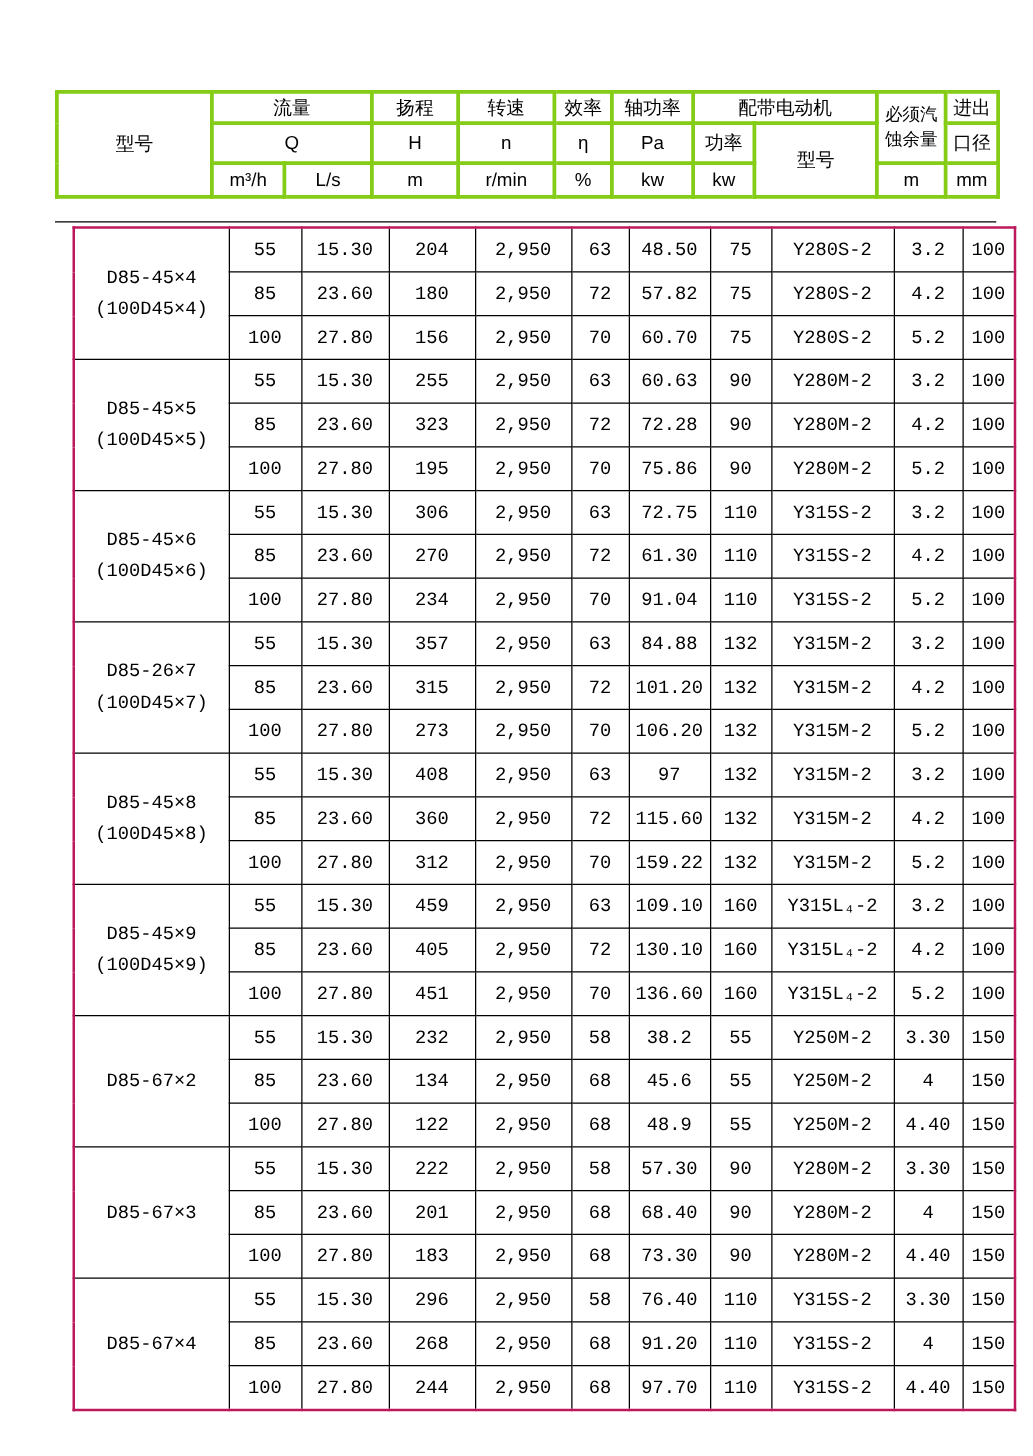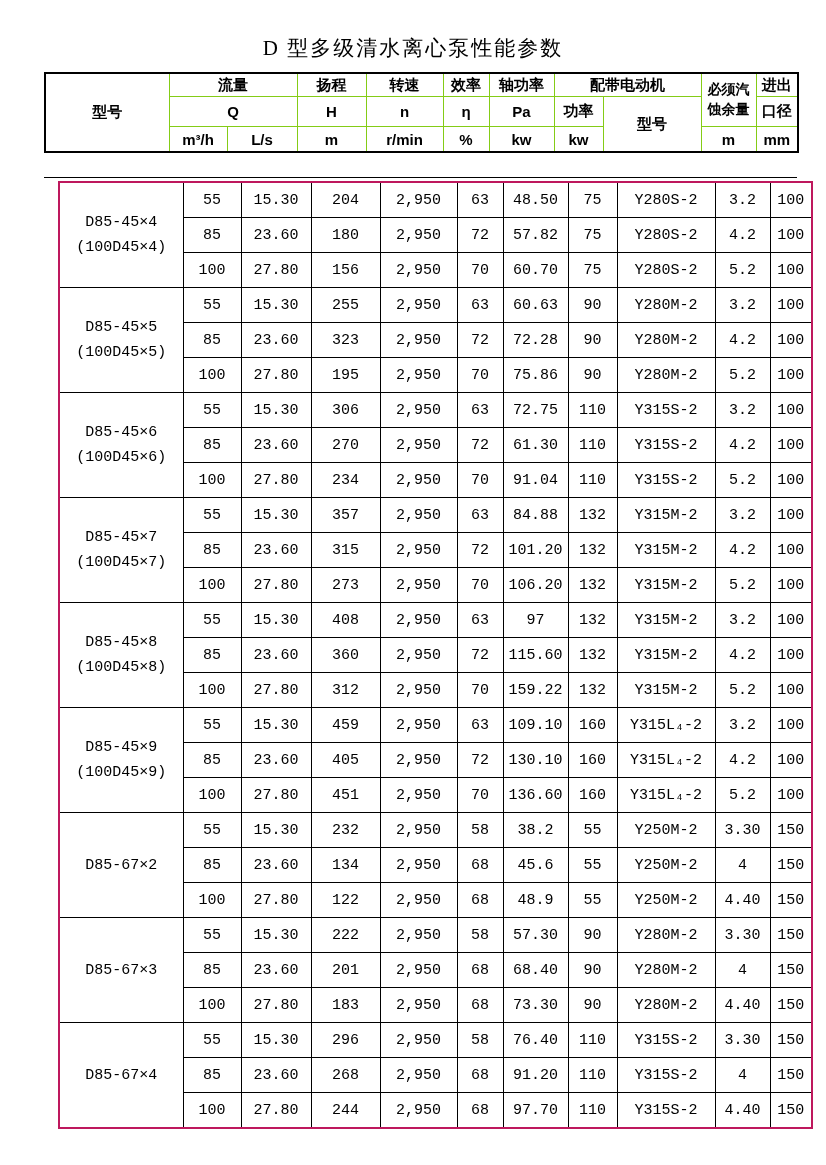--- a/index.html
+++ b/index.html
@@ -12,22 +12,22 @@
     text-align:center; font-size:21px; letter-spacing:2px;
     font-family:"Liberation Serif", serif; white-space:pre;
   }
   table { border-collapse:collapse; table-layout:fixed; }
   
   .header-table {
     position:absolute; left:44px; top:72px; width:753px;
     border:2px solid #000;
   }
   .header-table td {
-    border:1px solid #84cc16; text-align:center; vertical-align:middle;
-    font-family:"Liberation Sans", sans-serif; font-weight:bold;
+    border:3px solid #84cc16; text-align:center; vertical-align:middle;
+    font-family:"Liberation Sans", sans-serif; font-weight:normal;
     font-size:15px; padding:0; overflow:hidden;
   }
   .header-table tr.r1 td { height:22px; }
   .header-table tr.r2 td { height:29px; }
   .header-table tr.r3 td { height:24px; }
   .npsh-cell { word-break:break-all; line-height:1.4; padding:3px 5px !important; font-size:14px !important; }
   
   .rule {
     position:absolute; left:44px; top:177px; width:753px; height:0;
     border-top:1px solid #000;
@@ -43,21 +43,20 @@
     height:34px; padding:0; overflow:hidden;
   }
   .data-table td.model-cell { font-size:15px; }
   .model-cell div + div { margin-top:8px; }
 </style>
 </head>
 <body>
 
 <div class="page">
 
-  <div class="title">D 型多级清水离心泵性能参数</div>
 
   <table class="header-table">
     <colgroup>
       <col style="width:124px">
         <col style="width:58px">
         <col style="width:70px">
       <col style="width:69px">
         <col style="width:77px">
         <col style="width:46px">
       <col style="width:65px">
@@ -234,21 +233,21 @@
           <td>2,950</td>
           <td>70</td>
           <td>91.04</td>
           <td>110</td>
           <td>Y315S-2</td>
           <td>5.2</td>
           <td>100</td>
         </tr>
         <tr>
           <td rowspan="3" class="model-cell">
-            <div>D85-45×7</div>
+            <div>D85-26×7</div>
             <div>(100D45×7)</div>
           </td>
           <td>55</td>
           <td>15.30</td>
           <td>357</td>
           <td>2,950</td>
           <td>63</td>
           <td>84.88</td>
           <td>132</td>
           <td>Y315M-2</td>

